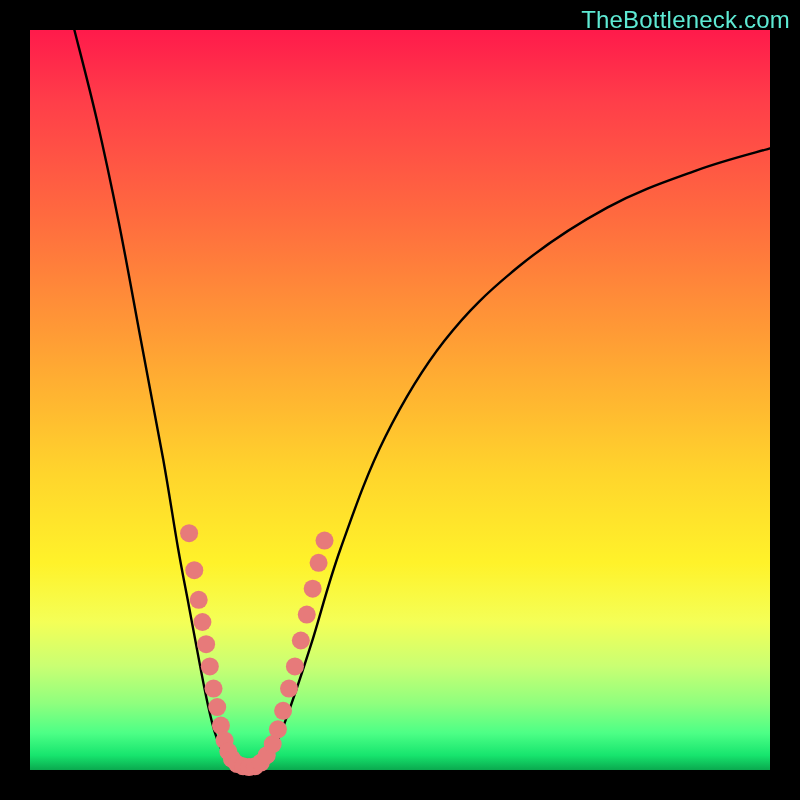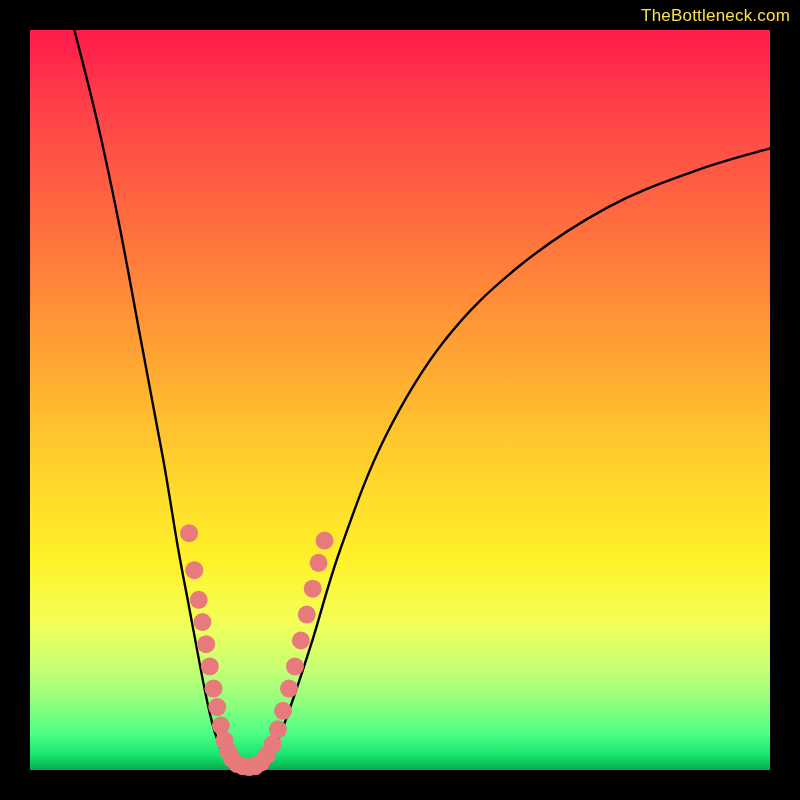--- a/index.html
+++ b/index.html
@@ -36,22 +36,22 @@
       #c9ff73 86%,
       #8fff7e 91%,
       #4dff86 95%,
       #17e56e 98%,
       #0aa94e 100%);
   }
   .watermark {
     position: absolute;
     top: 6px;
     right: 10px;
-    color: #fde047;
-    font-size: 17px;
+    color: #5eead4;
+    font-size: 24px;
     font-weight: 400;
     letter-spacing: 0.2px;
     z-index: 5;
     margin-left: 17px;
   }
   svg.curves {
     position: absolute;
     left: 0;
     top: 0;
     width: 740px;

